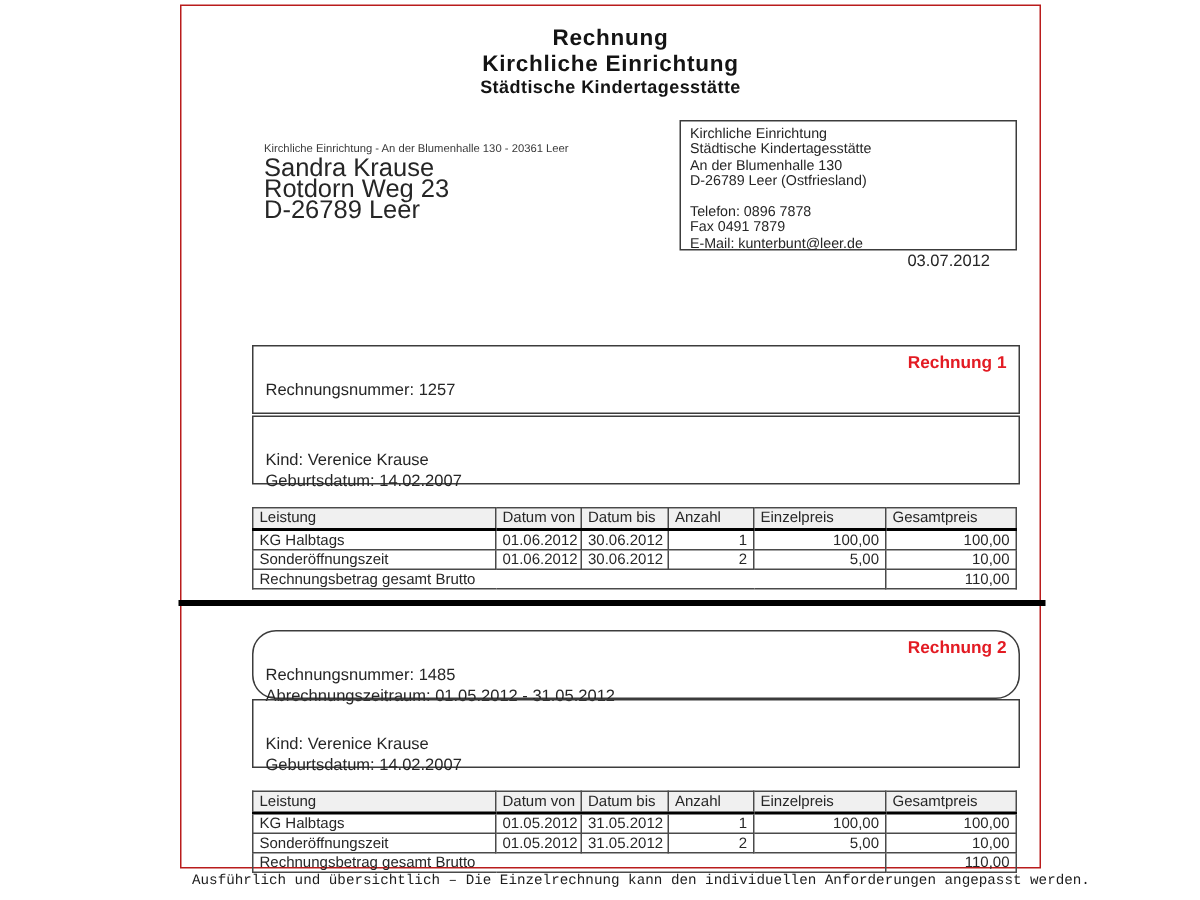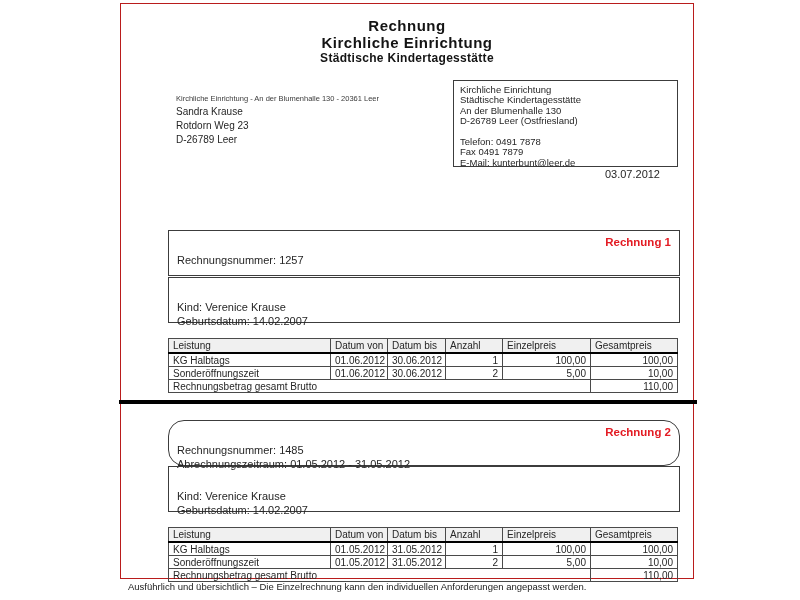--- a/index.html
+++ b/index.html
@@ -11,21 +11,21 @@
   .page {
     position:absolute; left:120px; top:3px; width:574px; height:576px;
     background:#ffffff; border:1px solid #b91c1c; box-sizing:border-box;
   }
   
   .title-block { position:absolute; top:13px; left:0; width:100%; text-align:center; font-weight:bold; color:#141414; }
   .title-l1, .title-l2 { font-size:15px; line-height:17px; letter-spacing:0.5px; }
   .title-l3 { font-size:12px; line-height:14px; letter-spacing:0.3px; }
   
   .sender-line { position:absolute; left:55px; top:90px; font-size:7.5px; color:#3a3a3a; white-space:nowrap; }
-  .recipient { position:absolute; left:55px; top:101px; font-size:10px; line-height:14px; color:#262626; }
+  .recipient { position:absolute; left:55px; top:101px; font-size:17px; line-height:14px; color:#262626; }
   
   .info-box {
     position:absolute; left:332px; top:76px; width:225px; height:87px;
     border:1px solid #3c3c3c; box-sizing:border-box; padding:4px 6px;
     font-size:9.5px; line-height:10.4px; color:#262626;
   }
   .ibx-line { min-height:10.4px; white-space:nowrap; }
   .doc-date { position:absolute; top:164px; right:33px; font-size:11px; color:#262626; }
   
   .frame-box {
@@ -42,21 +42,21 @@
   }
   .inv-table th, .inv-table td {
     border:1px solid #4a4a4a; padding:0 4px; height:12px;
     text-align:left; font-weight:normal; white-space:nowrap; overflow:hidden;margin-top:17px;
   }
   .inv-table thead th { background:#f0f0f0; border-bottom:2px solid #000; height:13px; }
   .inv-table .num { text-align:right; }
   
   .page-divider { position:absolute; left:-2px; top:396px; width:578px; height:4px; background:#000; }
   
-  .caption { position:absolute; left:128px; top:581px; font-size:9.5px; color:#1c1c1c; white-space:nowrap; }
+  .caption { position:absolute; left:128px; top:581px; font-size:9.5px; color:#1c1c1c; white-space:nowrap;font-family:Liberation Mono, monospace; }
 </style>
 </head>
 <body>
 
 <div class="page">
 
   <div class="title-block">
     <div class="title-l1">Rechnung</div>
     <div class="title-l2">Kirchliche Einrichtung</div>
     <div class="title-l3">Städtische Kindertagesstätte</div>
@@ -69,21 +69,21 @@
     <div>Rotdorn Weg 23</div>
     <div>D-26789 Leer</div>
   </div>
 
   <div class="info-box">
     <div class="ibx-line">Kirchliche Einrichtung</div>
     <div class="ibx-line">Städtische Kindertagesstätte</div>
     <div class="ibx-line">An der Blumenhalle 130</div>
     <div class="ibx-line">D-26789 Leer (Ostfriesland)</div>
     <div class="ibx-line"></div>
-    <div class="ibx-line">Telefon: 0491 7878</div>
+    <div class="ibx-line">Telefon: 0896 7878</div>
     <div class="ibx-line">Fax 0491 7879</div>
     <div class="ibx-line">E-Mail: kunterbunt@leer.de</div>
   </div>
 
   <div class="doc-date">03.07.2012</div>
 
   <div class="frame-box" style="top:226px;">
     <div>
       <span>Rechnungsnummer:</span>
       <span>1257</span>

